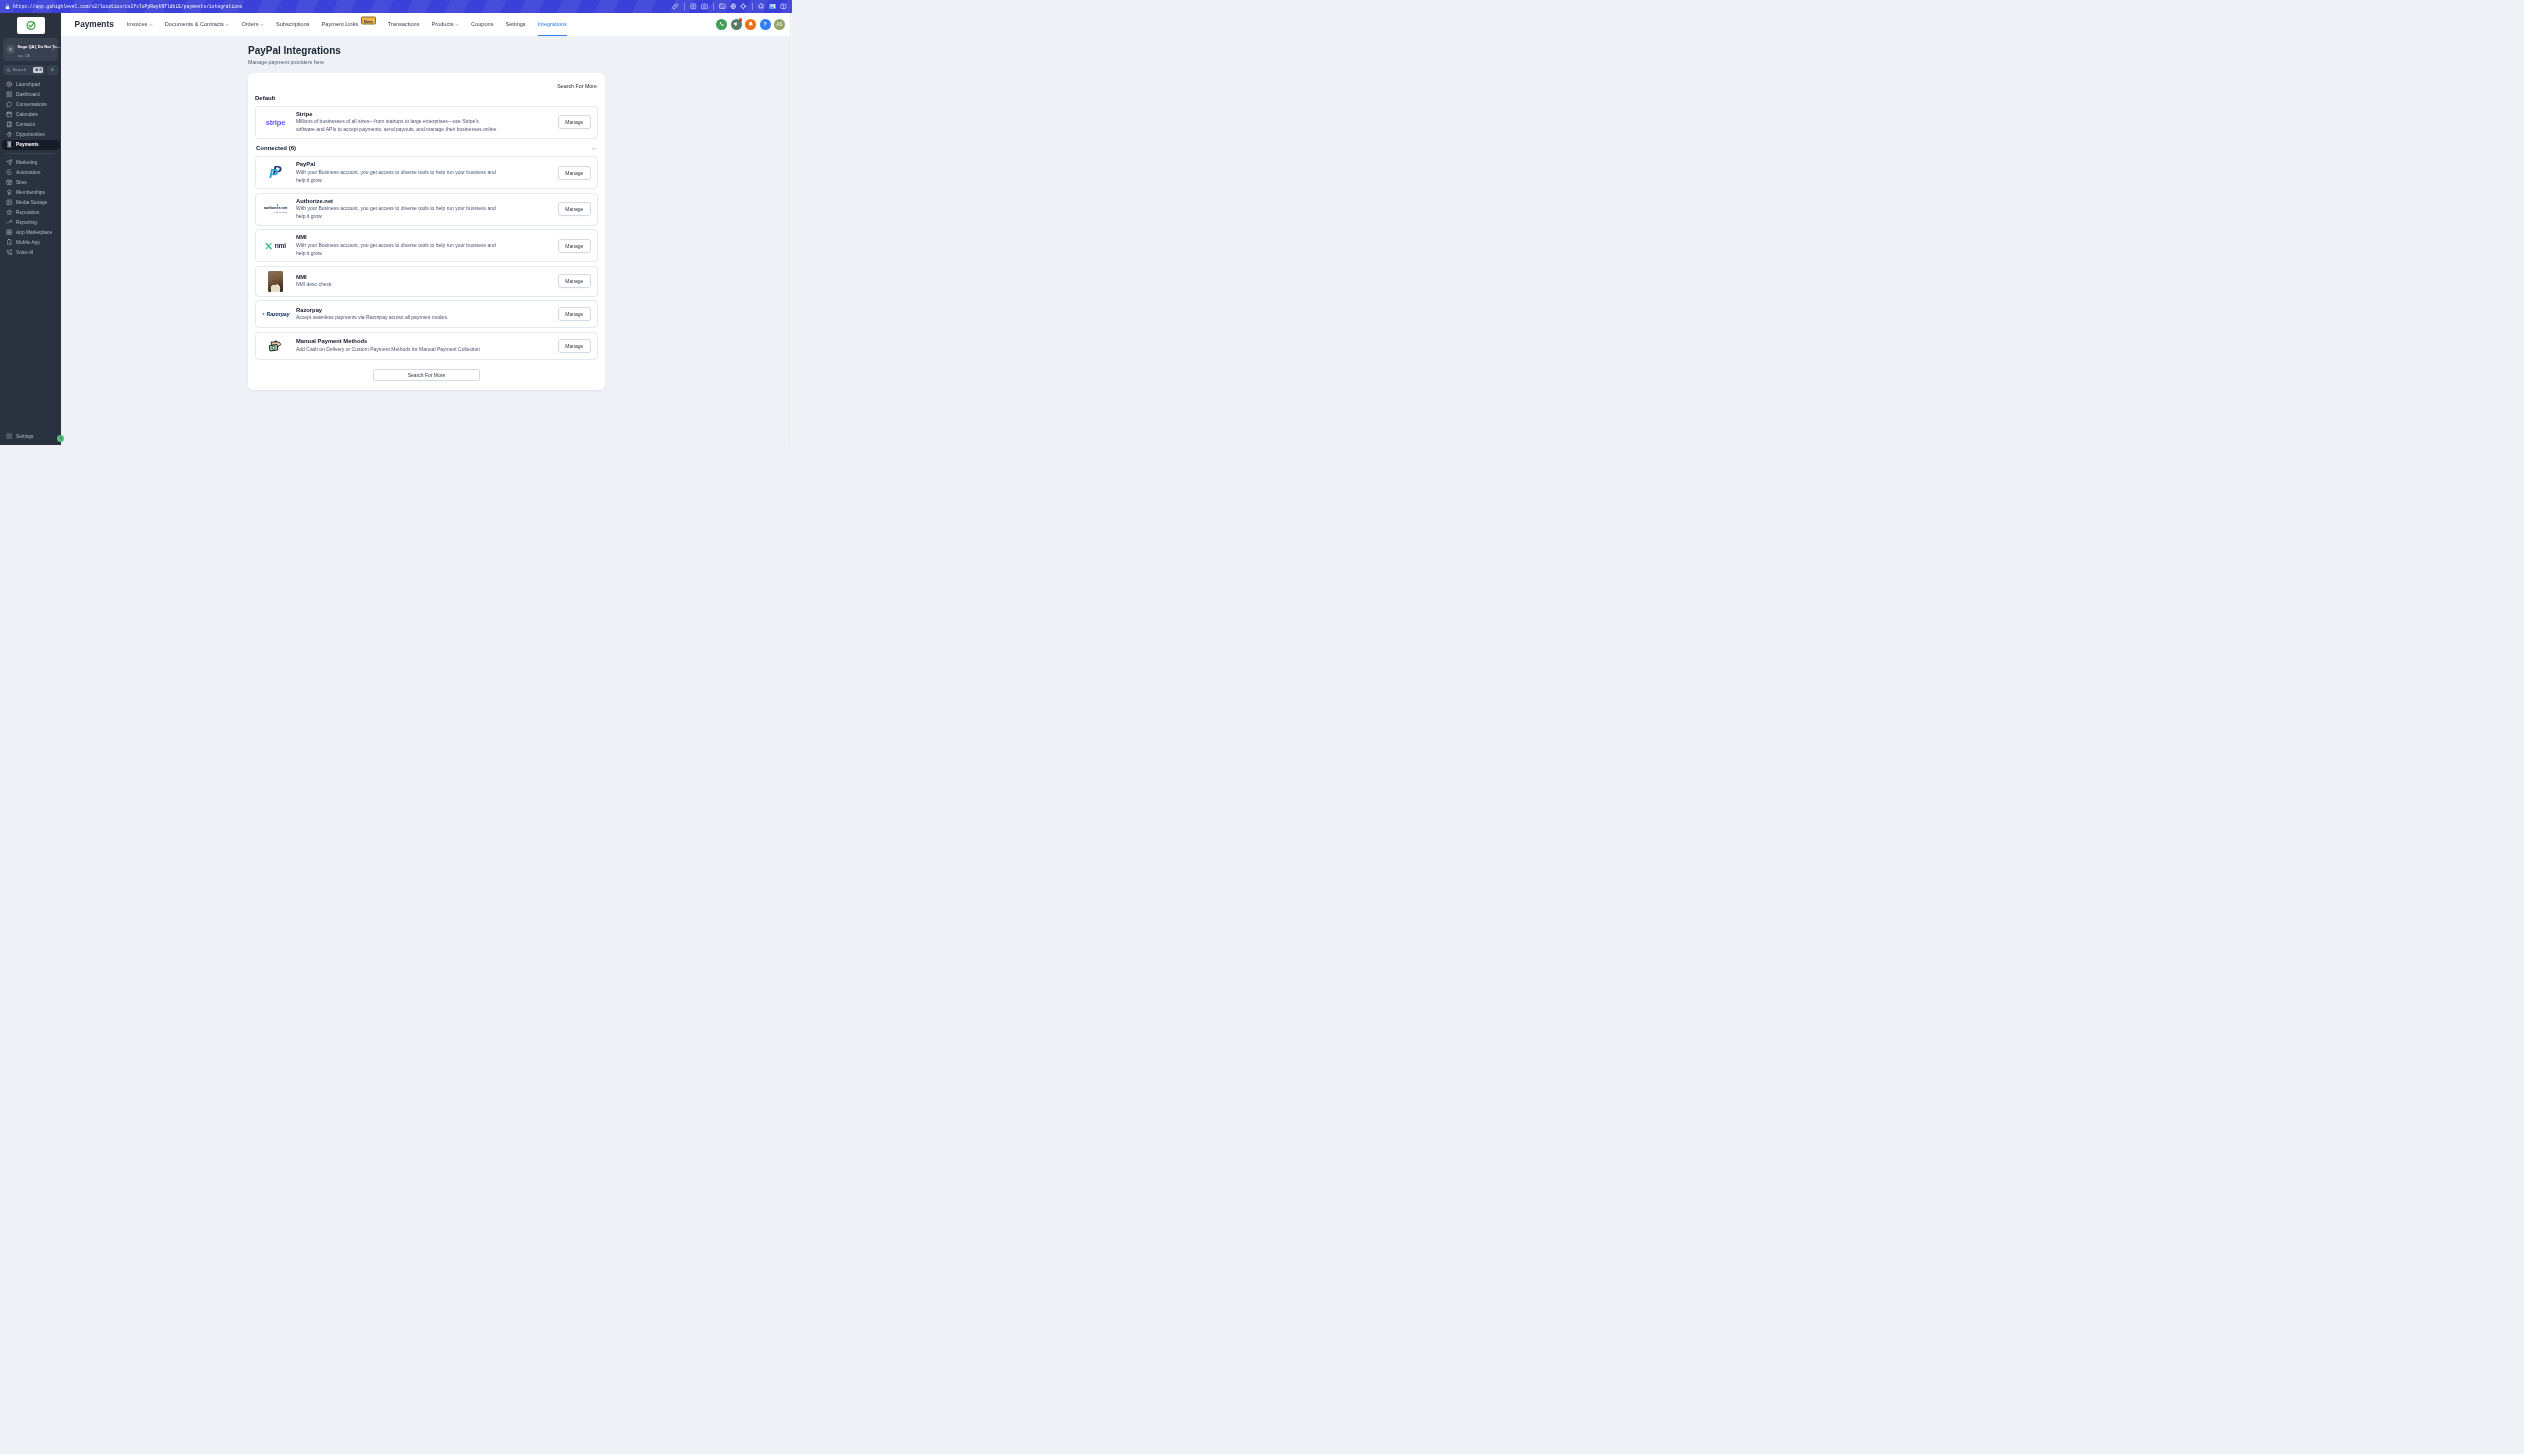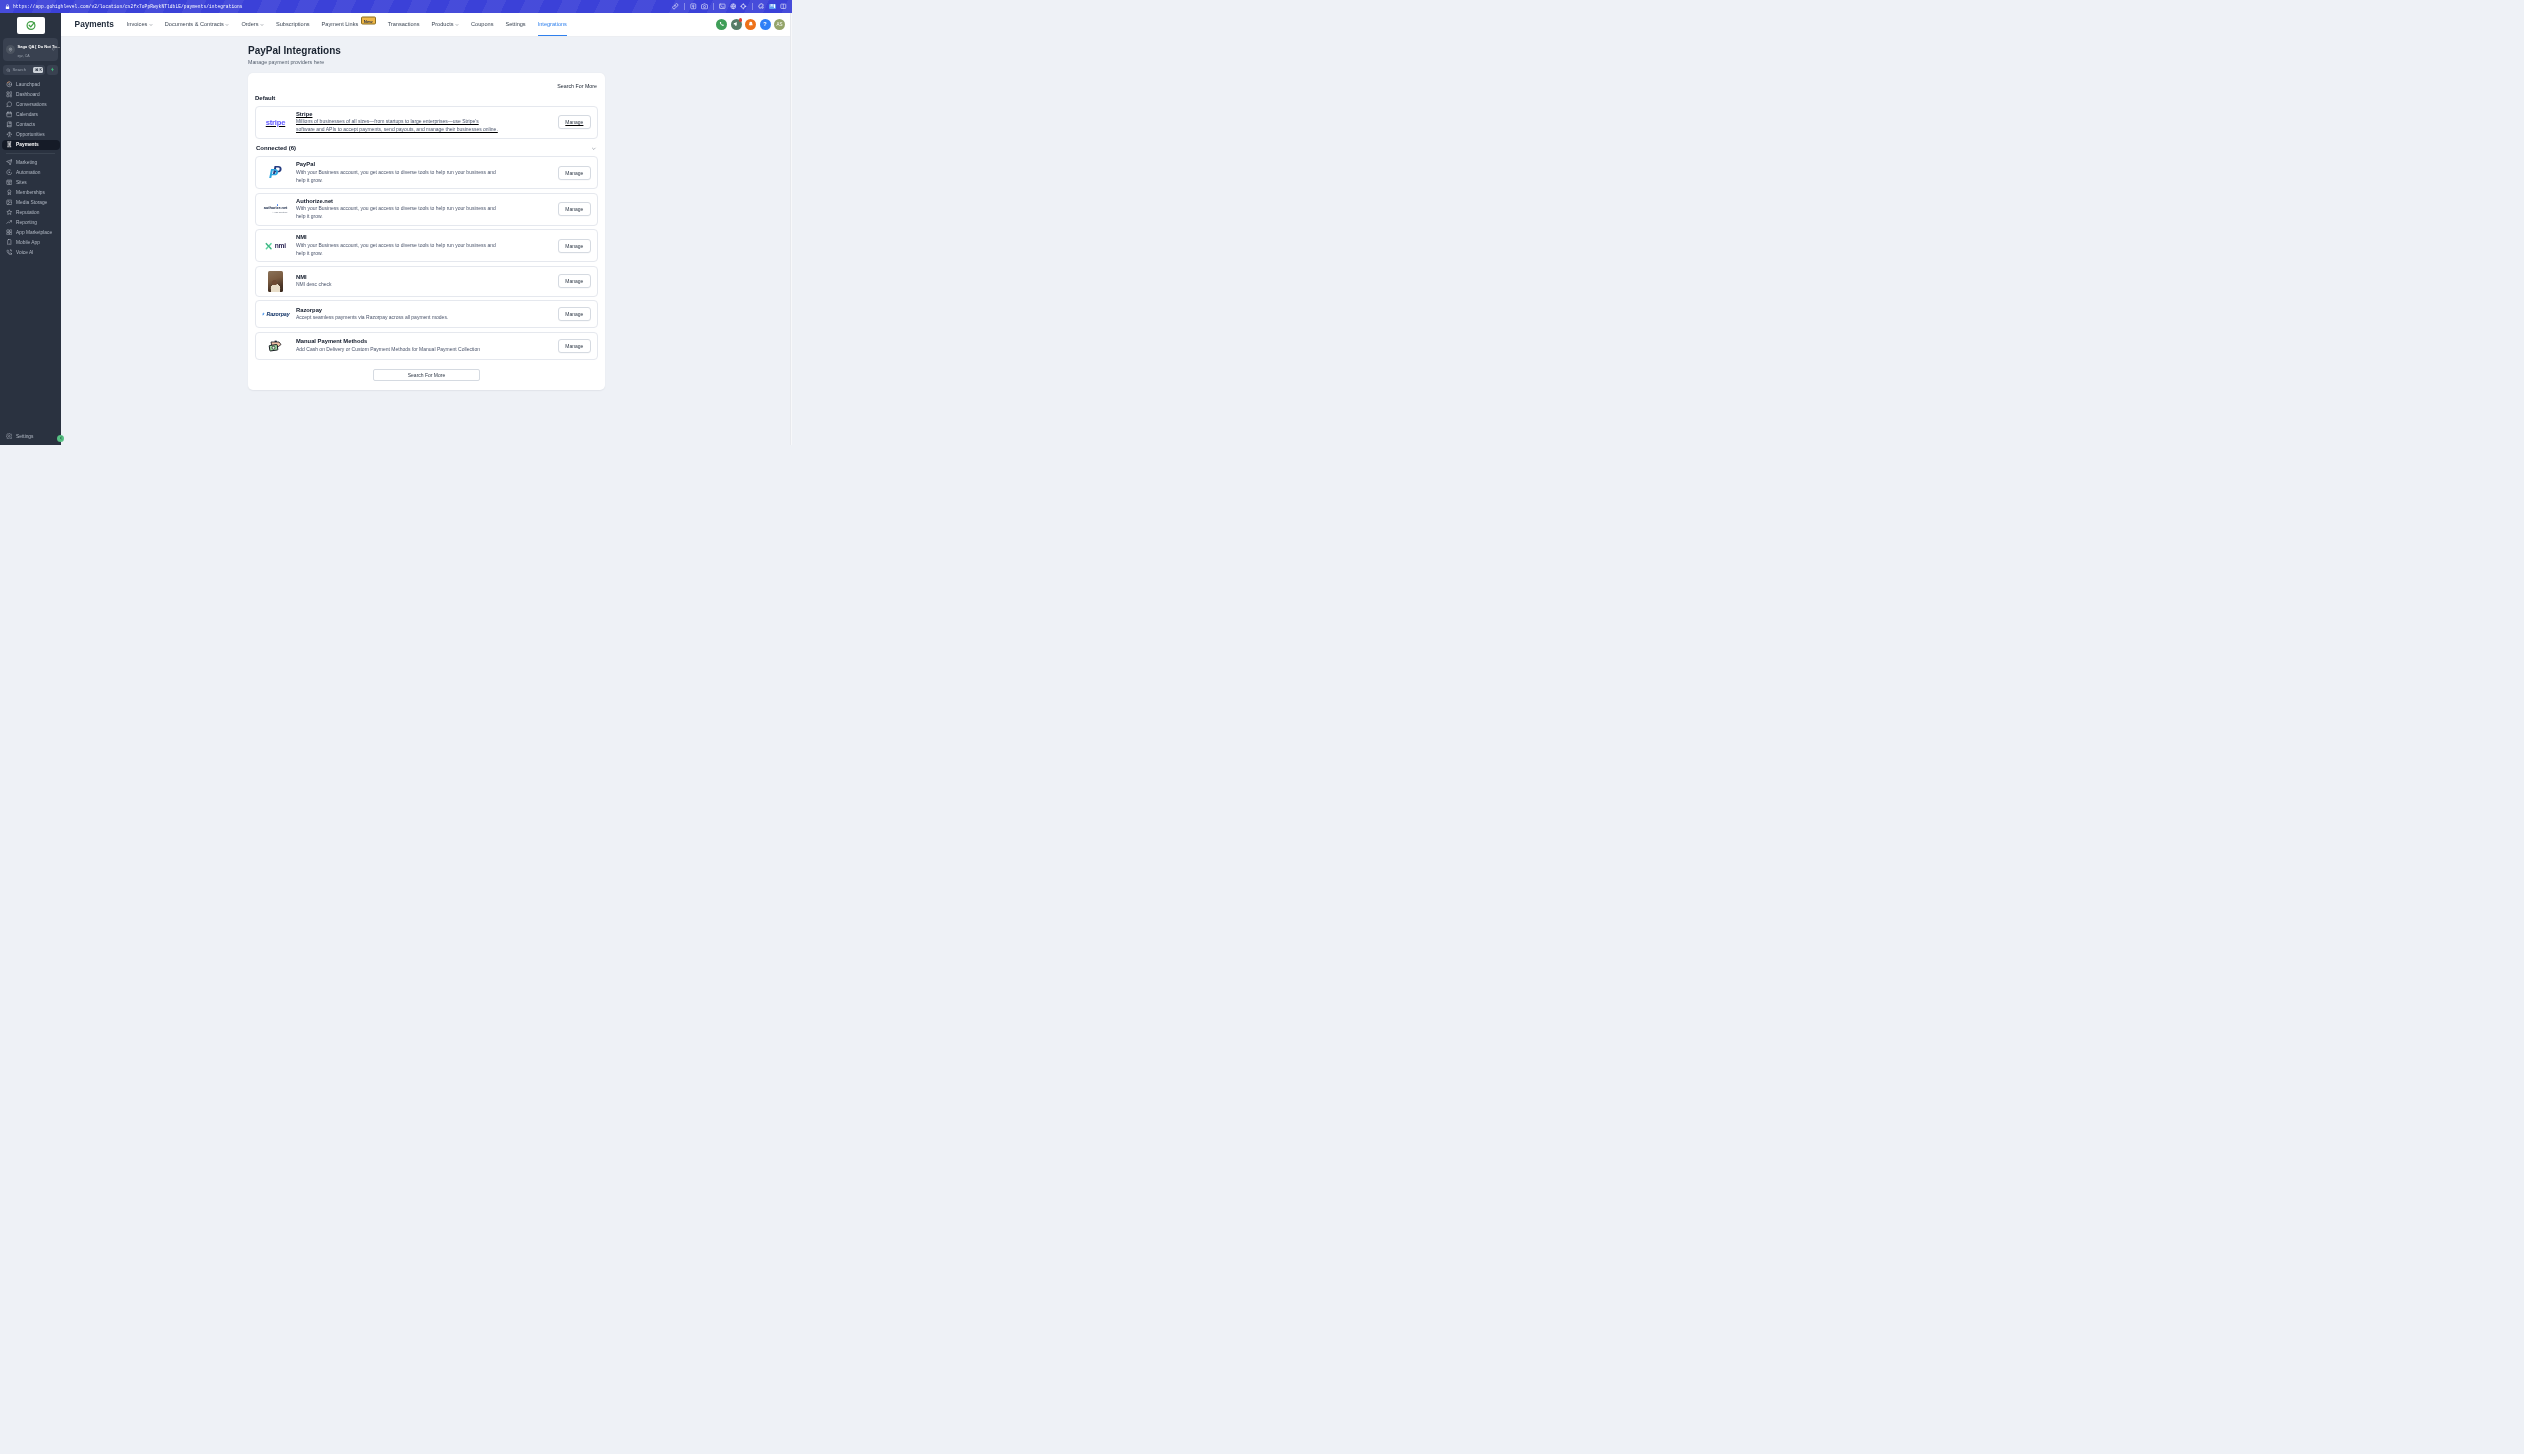--- a/index.html
+++ b/index.html
@@ -66,21 +66,21 @@
   .container{ width:357px; margin:0 auto; padding-top:8.6px; }
   .page-title{ font-size:10px; font-weight:bold; color:#1a2330; }
   .page-subtitle{ font-size:5.3px; color:#515c6b; margin-top:2.5px; }
 
   .card{ margin-top:8.6px; background:#fff; border-radius:5px; padding:6px 7px 5px; box-shadow:0 0.5px 1.5px rgba(16,24,40,.06); }
   .search-more-row{ text-align:right; padding:2px 1px 0; }
   .search-more-link{ font-size:5.3px; color:#1a2330; font-weight:500; cursor:pointer; }
   .section-label{ font-size:6px; font-weight:bold; color:#101828; margin:4.5px 0 5px; }
 
   .prov-card{ border:0.5px solid #e5e8ee; border-radius:4px; display:flex; align-items:center; padding:4px 6px 4px 5px; min-height:28px; background:#fff; margin-bottom:3.5px; }
-  .prov-card.tall{ min-height:31px;text-decoration:underline; }
+  .prov-card.tall{ min-height:31px; }
   .logo-cell{ width:29px; margin-right:6px; display:flex; align-items:center; justify-content:center; flex:none; }
   .prov-info{ min-width:0; }
   .prov-title{ font-size:5.8px; font-weight:bold; color:#101828; margin-bottom:1.5px; }
   .prov-desc{ font-size:5px; color:#49536a; line-height:1.55; max-width:202px; }
   .manage-btn{ margin-left:auto; background:#fff; border:0.5px solid #d5dae1; border-radius:3px; padding:3px 6.6px; font-size:5px; color:#2f3947; cursor:pointer; box-shadow:0 0.5px 0.5px rgba(16,24,40,.04); font-family:inherit; flex:none; }
 
   .connected-header{ display:flex; align-items:center; justify-content:space-between; margin:6.6px 1px 5px; cursor:pointer; }
   .connected-label{ font-size:6px; font-weight:bold; color:#101828; }
   .connected-header .caret{ color:#5a6472; }
 

